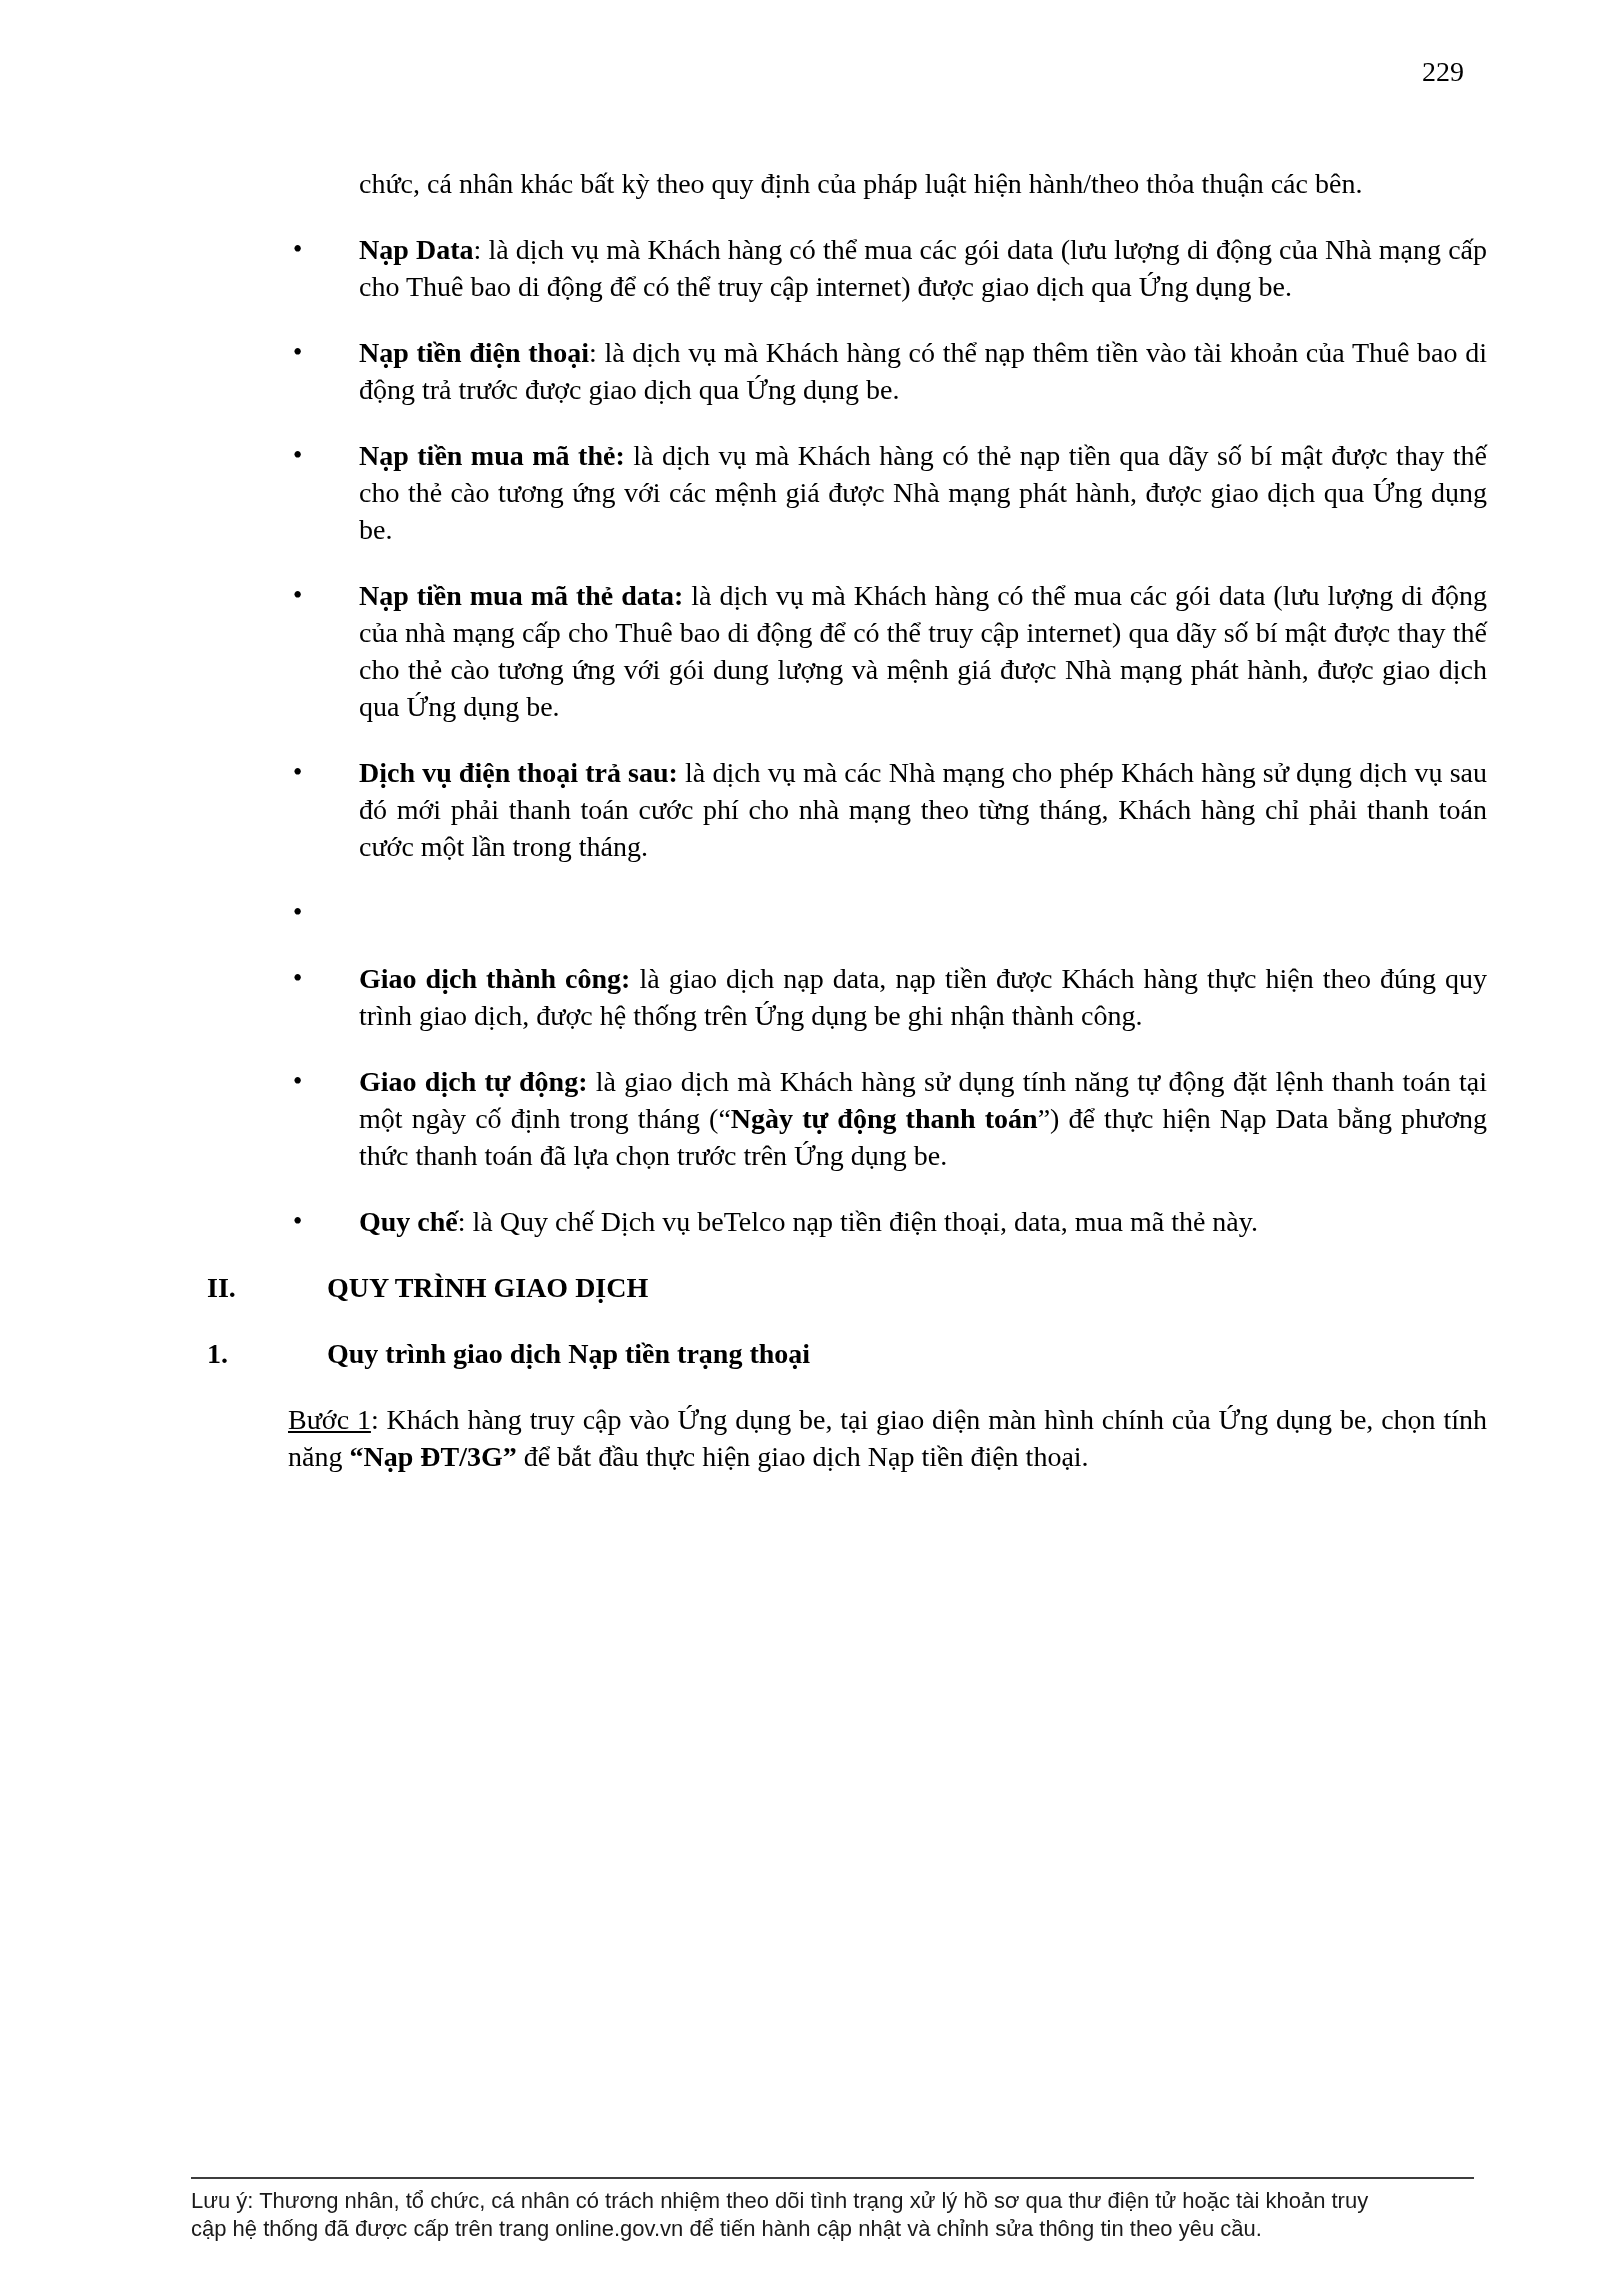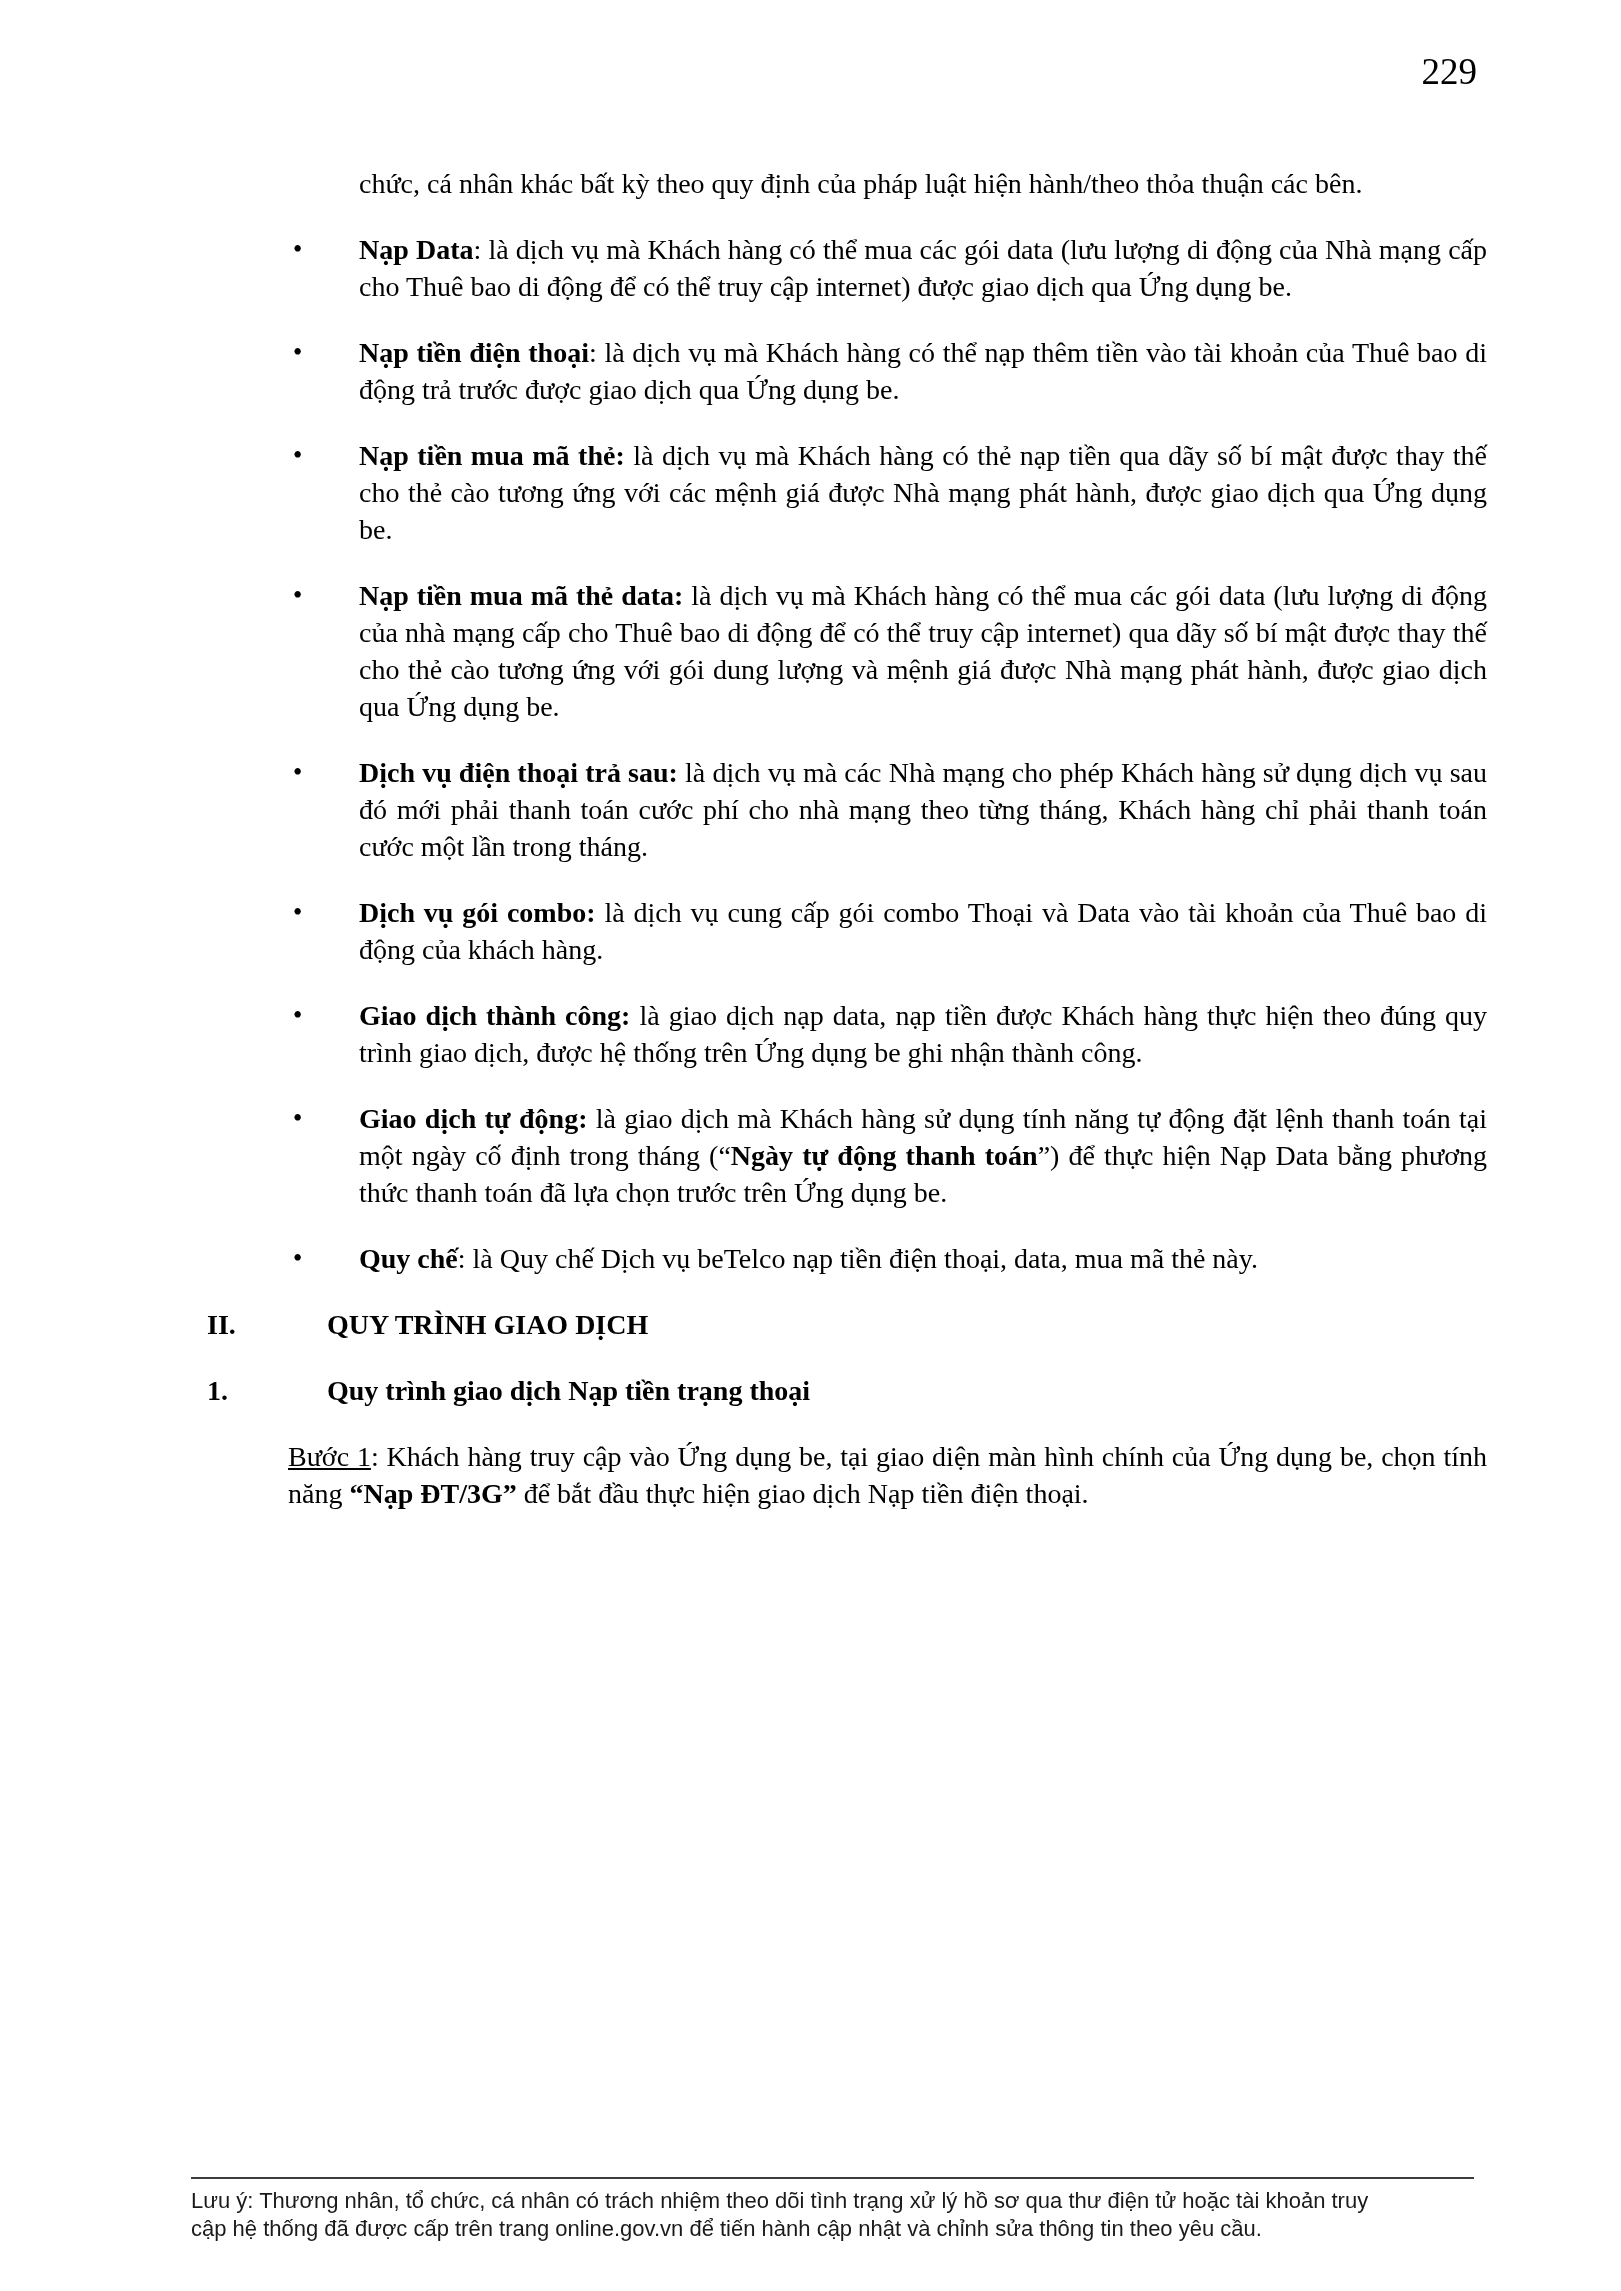--- a/index.html
+++ b/index.html
@@ -1,20 +1,20 @@
 <!DOCTYPE html>
 <html><head>
 <meta charset="utf-8">
 <title>229</title>
 <style>
   * { margin:0; padding:0; box-sizing:border-box; }
   html, body { width:1621px; height:2292px; background:#ffffff; }
   body { position:relative; font-family:"Liberation Serif", serif; color:#000; overflow:hidden; }
 
-  .page-number { position:absolute; top:54px; right:144px; font-size:37px; line-height:35px; }
+  .page-number { position:absolute; top:54px; right:157px; font-size:28px; line-height:35px; }
 
   .doc { position:absolute; left:207px; top:165px; width:1280px; font-size:28px; line-height:37px; }
 
   .intro { margin-left:152px; margin-bottom:29px; text-align:justify; }
 
   .bullet { display:flex; margin-bottom:29px; }
   .bullet .marker { flex:none; width:66px; margin-left:86px; font-size:26.5px; }
   .bullet .btext { flex:1 1 auto; text-align:justify; }
 
   .b { font-weight:bold; }
@@ -54,21 +54,20 @@
       <div class="bullet">
     <span class="marker">•</span>
     <span class="btext"><span class="b">Nạp tiền mua mã thẻ data:</span><span> là dịch vụ mà Khách hàng có thể mua các gói data (lưu lượng di động của nhà mạng cấp cho Thuê bao di động để có thể truy cập internet) qua dãy số bí mật được thay thế cho thẻ cào tương ứng với gói dung lượng và mệnh giá được Nhà mạng phát hành, được giao dịch qua Ứng dụng be.</span></span>
   </div>
       <div class="bullet">
     <span class="marker">•</span>
     <span class="btext"><span class="b">Dịch vụ điện thoại trả sau:</span><span> là dịch vụ mà các Nhà mạng cho phép Khách hàng sử dụng dịch vụ sau đó mới phải thanh toán cước phí cho nhà mạng theo từng tháng, Khách hàng chỉ phải thanh toán cước một lần trong tháng.</span></span>
   </div>
       <div class="bullet">
     <span class="marker">•</span>
-    <span class="btext"><span class="b">Dịch vụ gói combo:</span><span> là dịch vụ cung cấp gói combo Thoại và Data vào tài khoản của Thuê bao di động của khách hàng.</span></span>
   </div>
       <div class="bullet">
     <span class="marker">•</span>
     <span class="btext"><span class="b">Giao dịch thành công:</span><span> là giao dịch nạp data, nạp tiền được Khách hàng thực hiện theo đúng quy trình giao dịch, được hệ thống trên Ứng dụng be ghi nhận thành công.</span></span>
   </div>
       <div class="bullet">
     <span class="marker">•</span>
     <span class="btext"><span class="b">Giao dịch tự động:</span><span> là giao dịch mà Khách hàng sử dụng tính năng tự động đặt lệnh thanh toán tại một ngày cố định trong tháng (“</span><span class="b">Ngày tự động thanh toán</span><span>”) để thực hiện Nạp Data bằng phương thức thanh toán đã lựa chọn trước trên Ứng dụng be.</span></span>
   </div>
       <div class="bullet">

